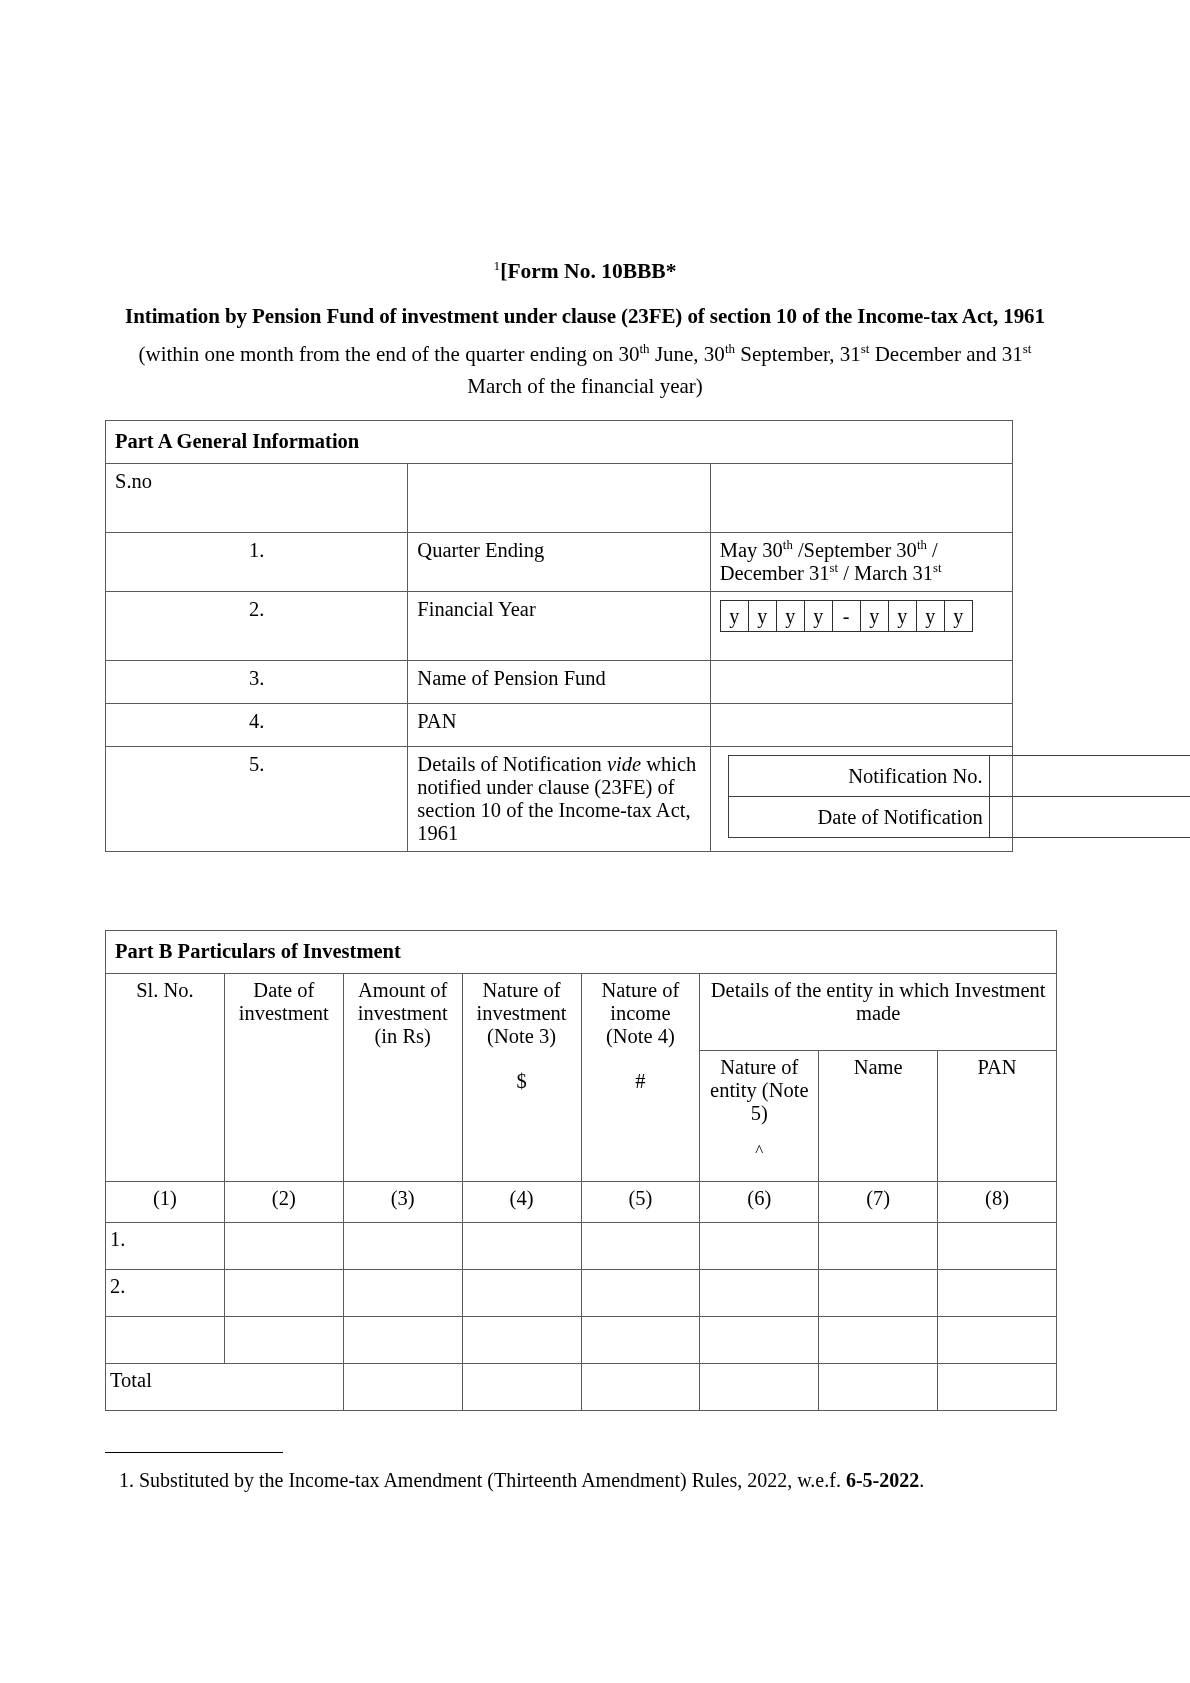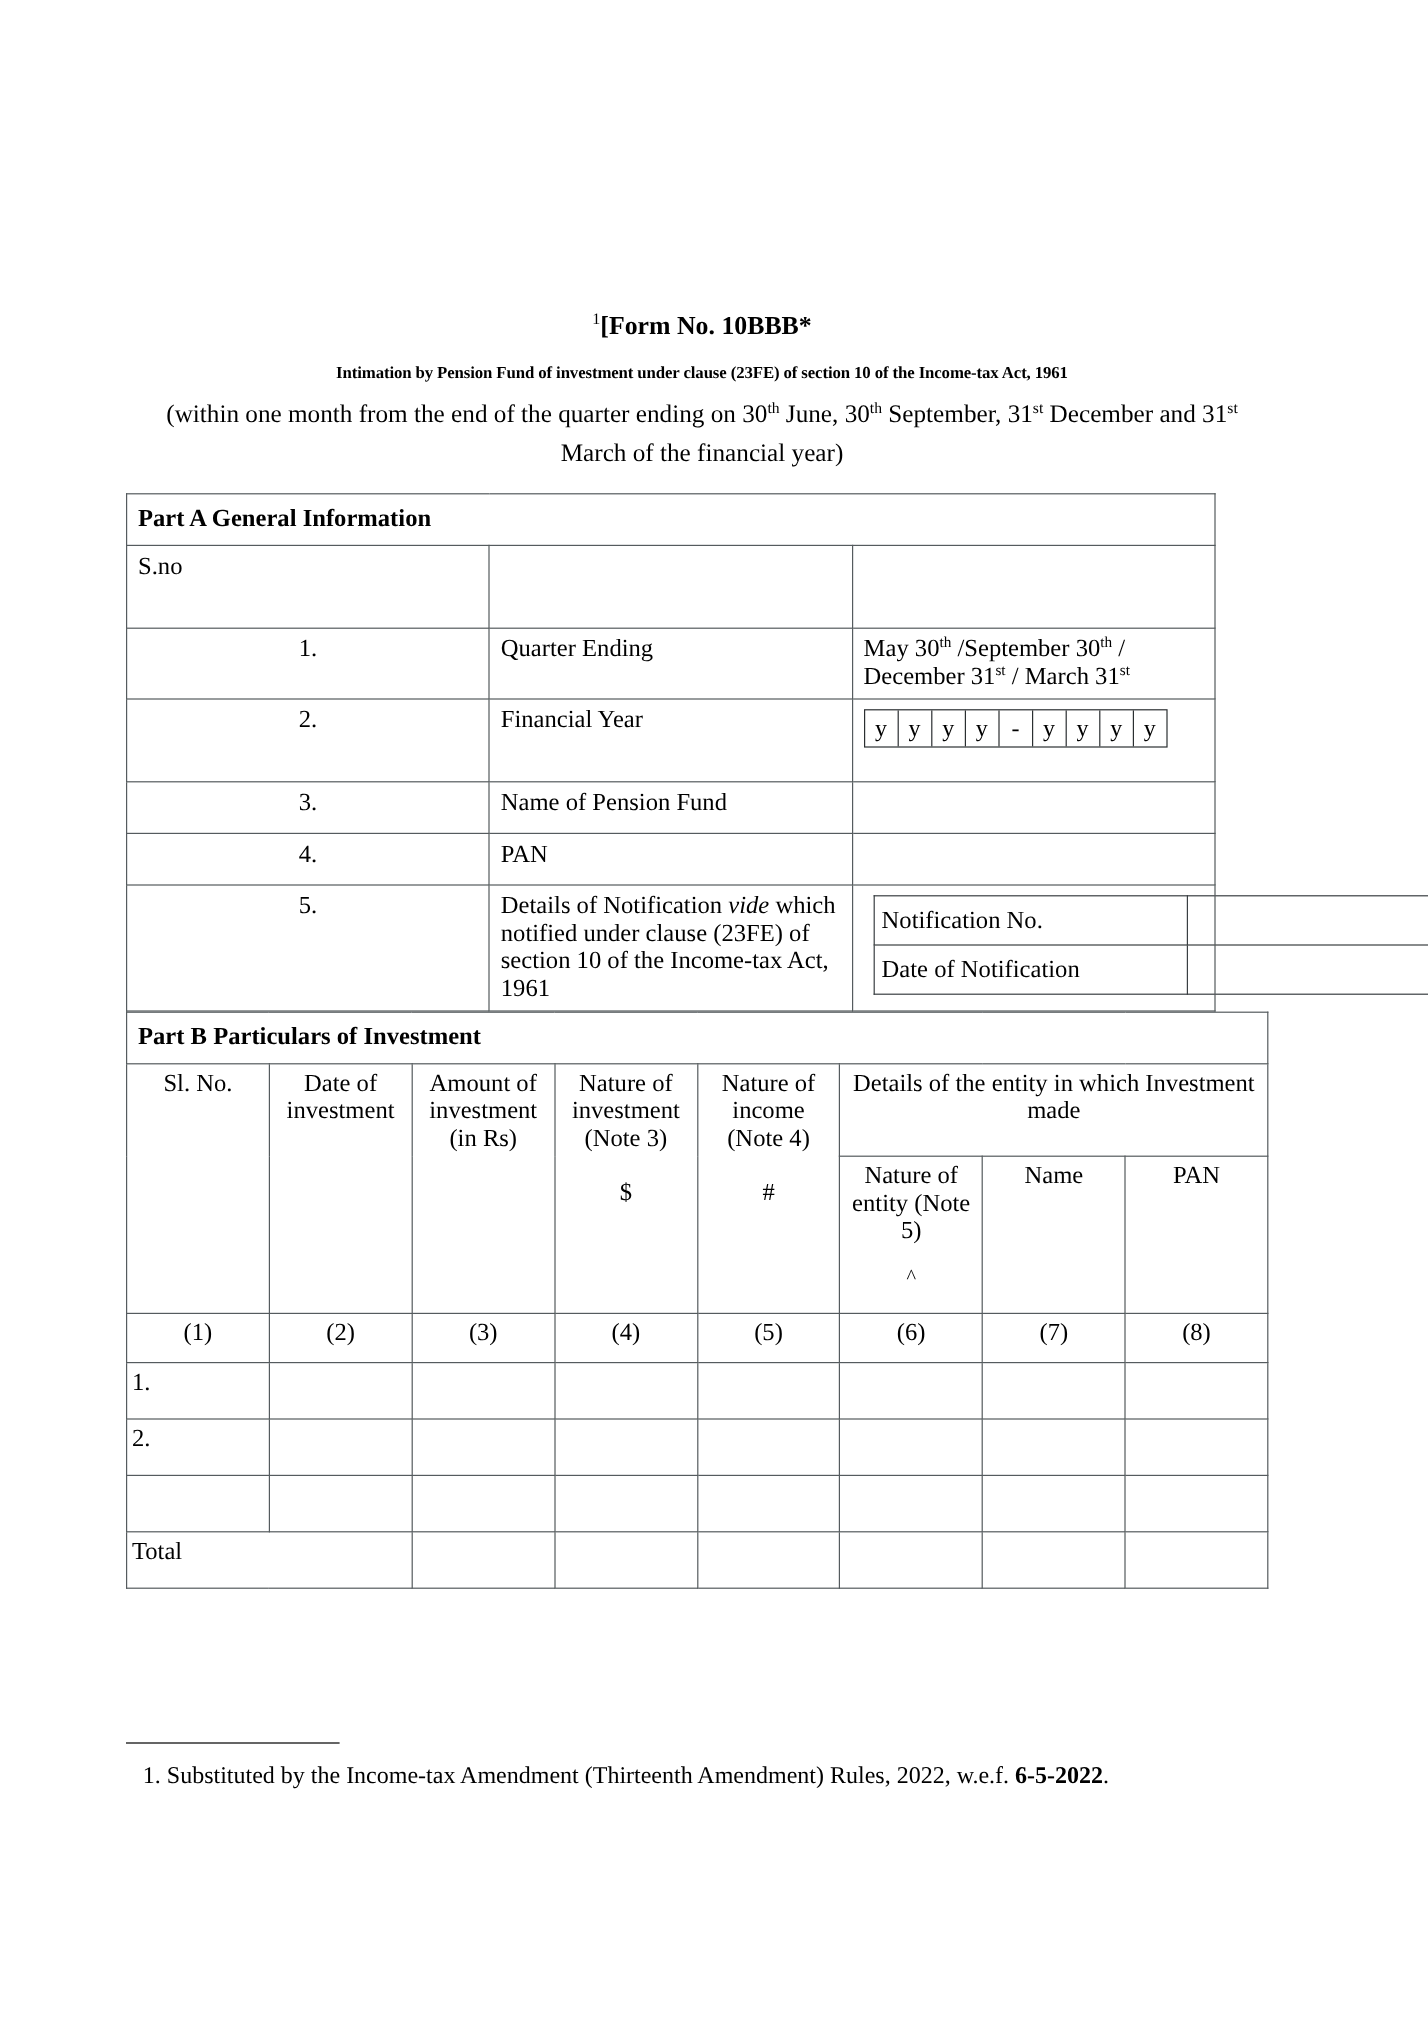--- a/index.html
+++ b/index.html
@@ -39,21 +39,21 @@
     vertical-align: super;
     line-height: 0;
   }
   .form-no {
     font-weight: bold;
     font-size: 21.5px;
   }
   .subject {
     text-align: center;
     font-weight: bold;
-    font-size: 14px;
+    font-size: 21px;
     margin-top: 16px;
     letter-spacing: -0.1px;
   }
   .within {
     text-align: center;
     font-size: 21px;
     line-height: 1.5;
     margin-top: 10px;
     padding: 0 6px;
   }
@@ -115,26 +115,27 @@
     width: 498px;
     margin: 2px 0 0 8px;
   }
   table.notif td {
     border: 1.3px solid #3a3f42;
     height: 34px;
     font-size: 20.5px;
     padding: 3px 6px;
     vertical-align: middle;
   }
-  td.notif-label { width: 248px; text-align: left; }
+  td.notif-label { width: 248px; text-align: right; }
 
   .italic { font-style: italic; }
 
   
   .partB-wrap {
+    margin-top: 78px;
   }
   table.partB {
     width: 952px;
   }
   table.partB td {
     font-size: 20.5px;
     padding: 5px 4px;
   }
   .pb-head td {
     text-align: center;

